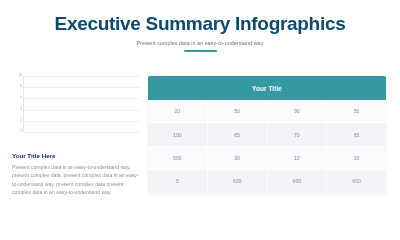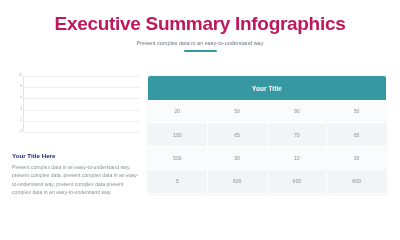--- a/index.html
+++ b/index.html
@@ -21,21 +21,21 @@
 
   
   .header {
     padding-top: 13px;
     text-align: center;
   }
 
   .main-title {
     font-size: 19px;
     font-weight: bold;
-    color: #be185d;
+    color: #0c4a6e;
     letter-spacing: -0.3px;
     line-height: 1.15;
   }
 
   .subtitle {
     margin-top: 5px;
     font-size: 5.4px;
     color: #6B7280;
     letter-spacing: 0.05px;
   }

